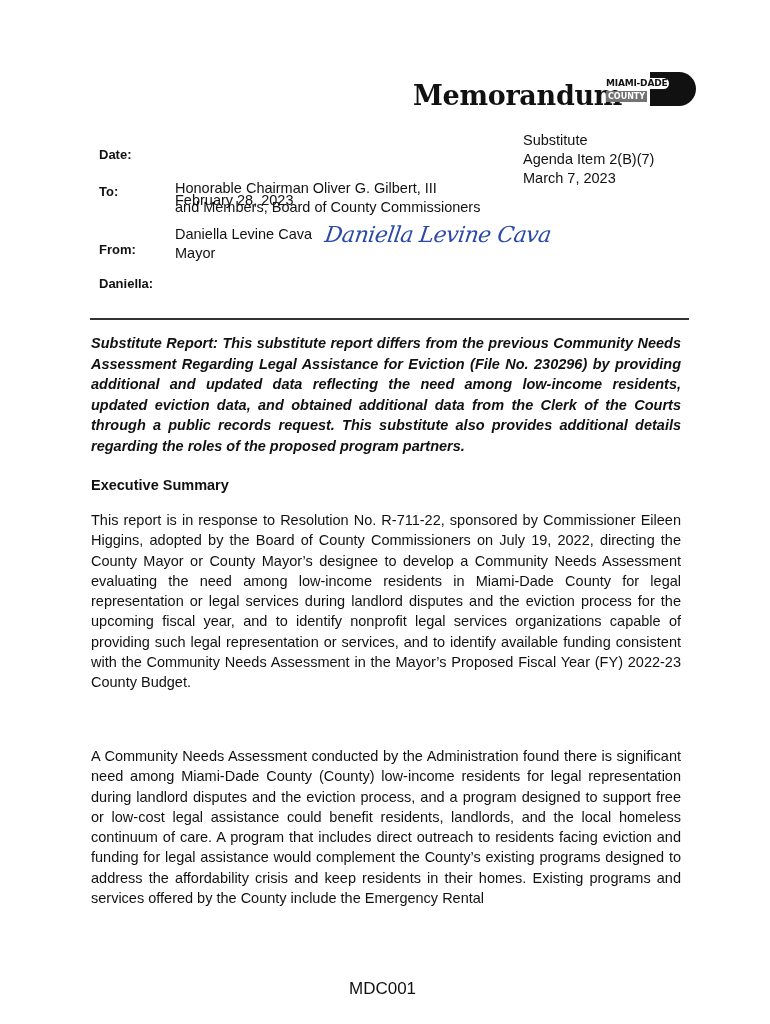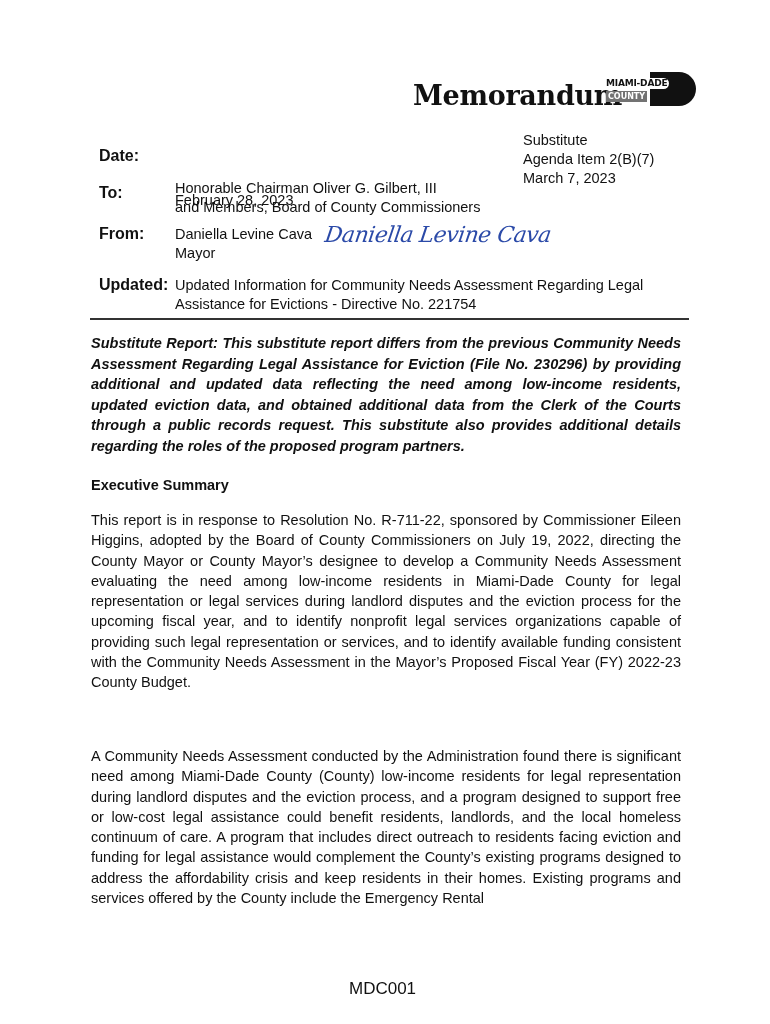--- a/index.html
+++ b/index.html
@@ -8,21 +8,21 @@
 
   .header { position: absolute; left: 413px; top: 72px; height: 40px; }
   .memo-title { position: absolute; left: 0; top: 8px; font-family: "DejaVu Serif", "Liberation Serif", serif; font-weight: bold; font-size: 27px; letter-spacing: -0.3px; white-space: nowrap; color: #111; }
   .logo { position: absolute; left: 193px; top: 0; width: 90px; height: 34px; }
   .logo-d { position: absolute; left: 44px; top: 0; width: 46px; height: 34px; background: #111; border-radius: 0 17px 17px 0; }
   .logo-top { position: absolute; left: 0; top: 6px; font-weight: bold; font-size: 9px; letter-spacing: -0.2px; color: #111; background: #fff; padding: 0 2px 0 0; border-radius: 0 6px 6px 0; line-height: 11px; z-index: 2; font-family: "DejaVu Sans", sans-serif; text-align: center; }
   .logo-bottom { position: absolute; left: 0; top: 19px; font-weight: bold; font-size: 8px; color: #fff; background: #737373; padding: 0 2px; line-height: 11px; z-index: 2; font-family: "DejaVu Sans", sans-serif; }
 
   .meta-right { position: absolute; left: 523px; top: 131px; font-size: 14.5px; line-height: 19px; }
 
-  .field-label { position: absolute; left: 99px; font-weight: bold; font-size: 16px; }
+  .field-label { position: absolute; left: 99px; font-weight: bold; font-size: 13px; }
   .field-value { position: absolute; left: 175px; font-size: 14.5px; line-height: 19px; }
   .signature { position: absolute; left: 325px; top: 222px; font-family: "DejaVu Serif", serif; font-style: italic; font-size: 22px; color: #2b4aa8; letter-spacing: -0.5px; transform: skewX(-8deg); white-space: nowrap; }
 
   .rule { position: absolute; left: 90px; top: 318px; width: 599px; height: 2px; background: #333; }
 
   .intro { position: absolute; left: 91px; top: 333px; width: 590px; font-weight: bold; font-style: italic; font-size: 14.5px; line-height: 20.5px; text-align: justify; }
   .heading { position: absolute; left: 91px; font-weight: bold; font-size: 14.5px; text-align: right; }
   .para { position: absolute; left: 91px; width: 590px; font-size: 14.5px; line-height: 20.3px; text-align: justify; }
   .footer { position: absolute; left: 349px; top: 979px; font-size: 17px; }
 </style>
@@ -48,32 +48,28 @@
 
   <div class="field-label" style="top:147px;">Date:</div>
   <div class="field-value" style="top:147px;margin-top:44px;">February 28, 2023</div>
 
   <div class="field-label" style="top:184px;">To:</div>
   <div class="field-value" style="top:179px;">
     <div>Honorable Chairman Oliver G. Gilbert, III</div>
     <div>and Members, Board of County Commissioners</div>
   </div>
 
-  <div class="field-label" style="top:225px;">From:</div>
+  <div class="field-label" style="top:242px;">From:</div>
   <div class="field-value" style="top:225px;">
     <div>Daniella Levine Cava</div>
     <div>Mayor</div>
   </div>
   <div class="signature">Daniella Levine Cava</div>
 
-  <div class="field-label" style="top:276px;">Updated:</div>
-  <div class="field-value" style="top:276px;">
-    <div>Updated Information for Community Needs Assessment Regarding Legal</div>
-    <div>Assistance  for Evictions - Directive No. 221754</div>
-  </div>
+  <div class="field-label" style="top:276px;">Daniella:</div>
 
   <div class="rule"></div>
 
   <div class="intro">Substitute Report: This substitute report differs from the previous Community Needs Assessment Regarding Legal Assistance for Eviction (File No. 230296) by providing additional and updated data reflecting the need among low-income residents, updated eviction data, and obtained additional data from the Clerk of the Courts through a public records request. This substitute also provides additional details regarding the roles of the proposed program partners.</div>
 
   <div class="heading" style="top:477px;">Executive Summary</div>
   <div class="para" style="top:510px;">This report is in response to Resolution No. R-711-22, sponsored by Commissioner Eileen Higgins, adopted by the Board of County Commissioners on July 19, 2022, directing the County Mayor or County Mayor’s designee to develop a Community Needs Assessment evaluating the need among low-income residents in Miami-Dade County for legal representation or legal services during landlord disputes and the eviction process for the upcoming fiscal year, and to identify nonprofit legal services organizations capable of providing such legal representation or services, and to identify available funding consistent with the Community Needs Assessment in the Mayor’s Proposed Fiscal Year (FY) 2022-23 County Budget.</div>
 
   <div class="para" style="top:746px;">A Community Needs Assessment conducted by the Administration found there is significant need among Miami-Dade County (County) low-income residents for legal representation during landlord disputes and the eviction process, and a program designed to support free or low-cost legal assistance could benefit residents, landlords, and the local homeless continuum of care. A program that includes direct outreach to residents facing eviction and funding for legal assistance would complement the County’s existing programs designed to address the affordability crisis and keep residents in their homes. Existing programs and services offered by the County include the Emergency Rental</div>
 

